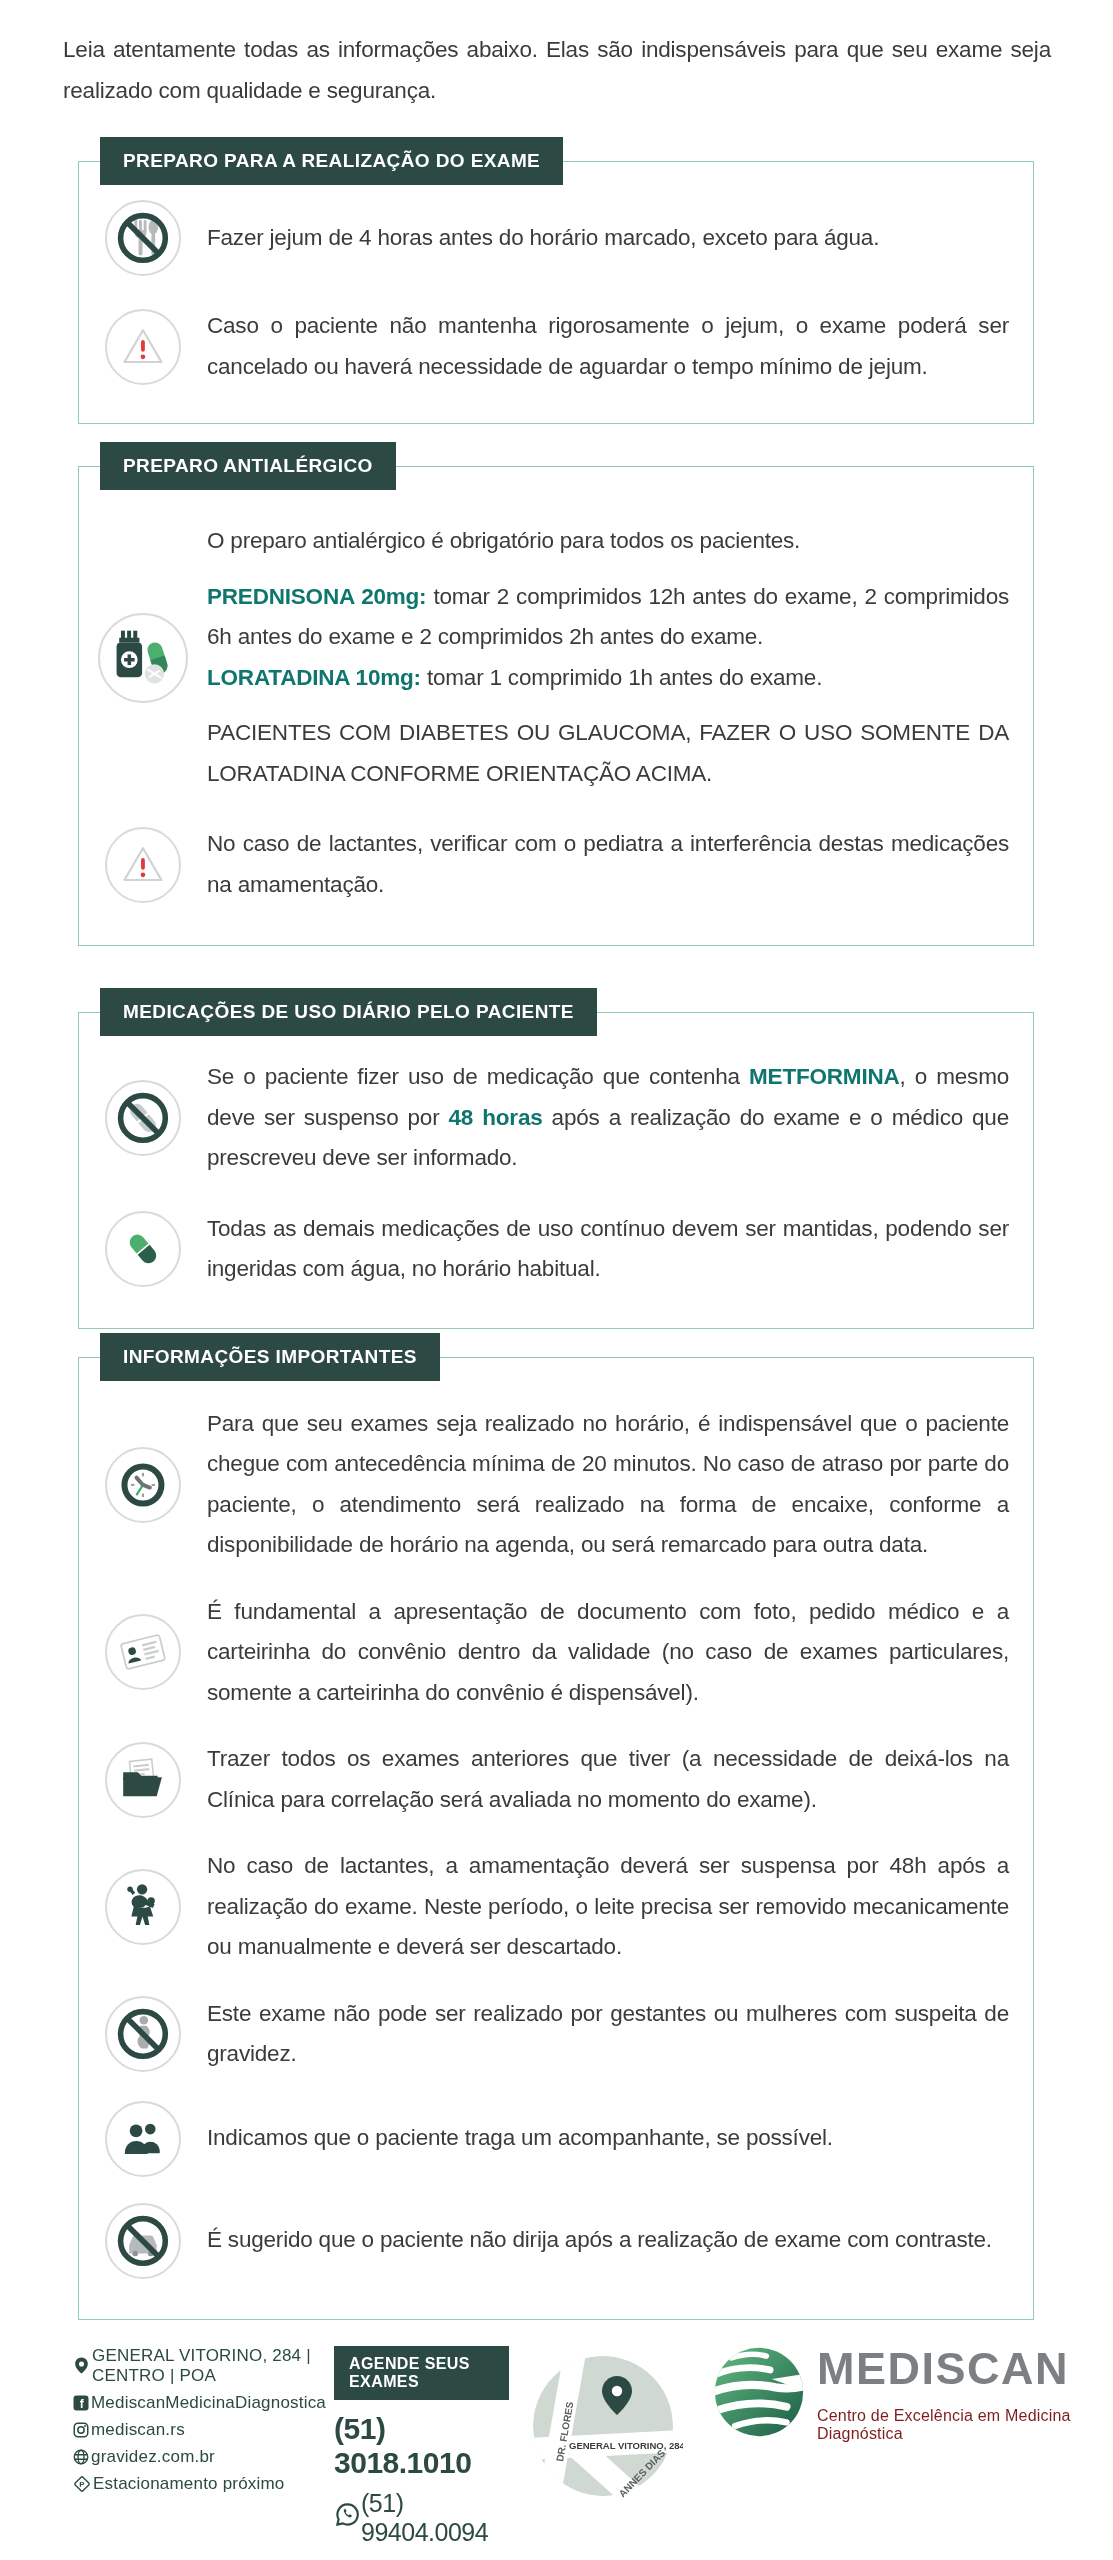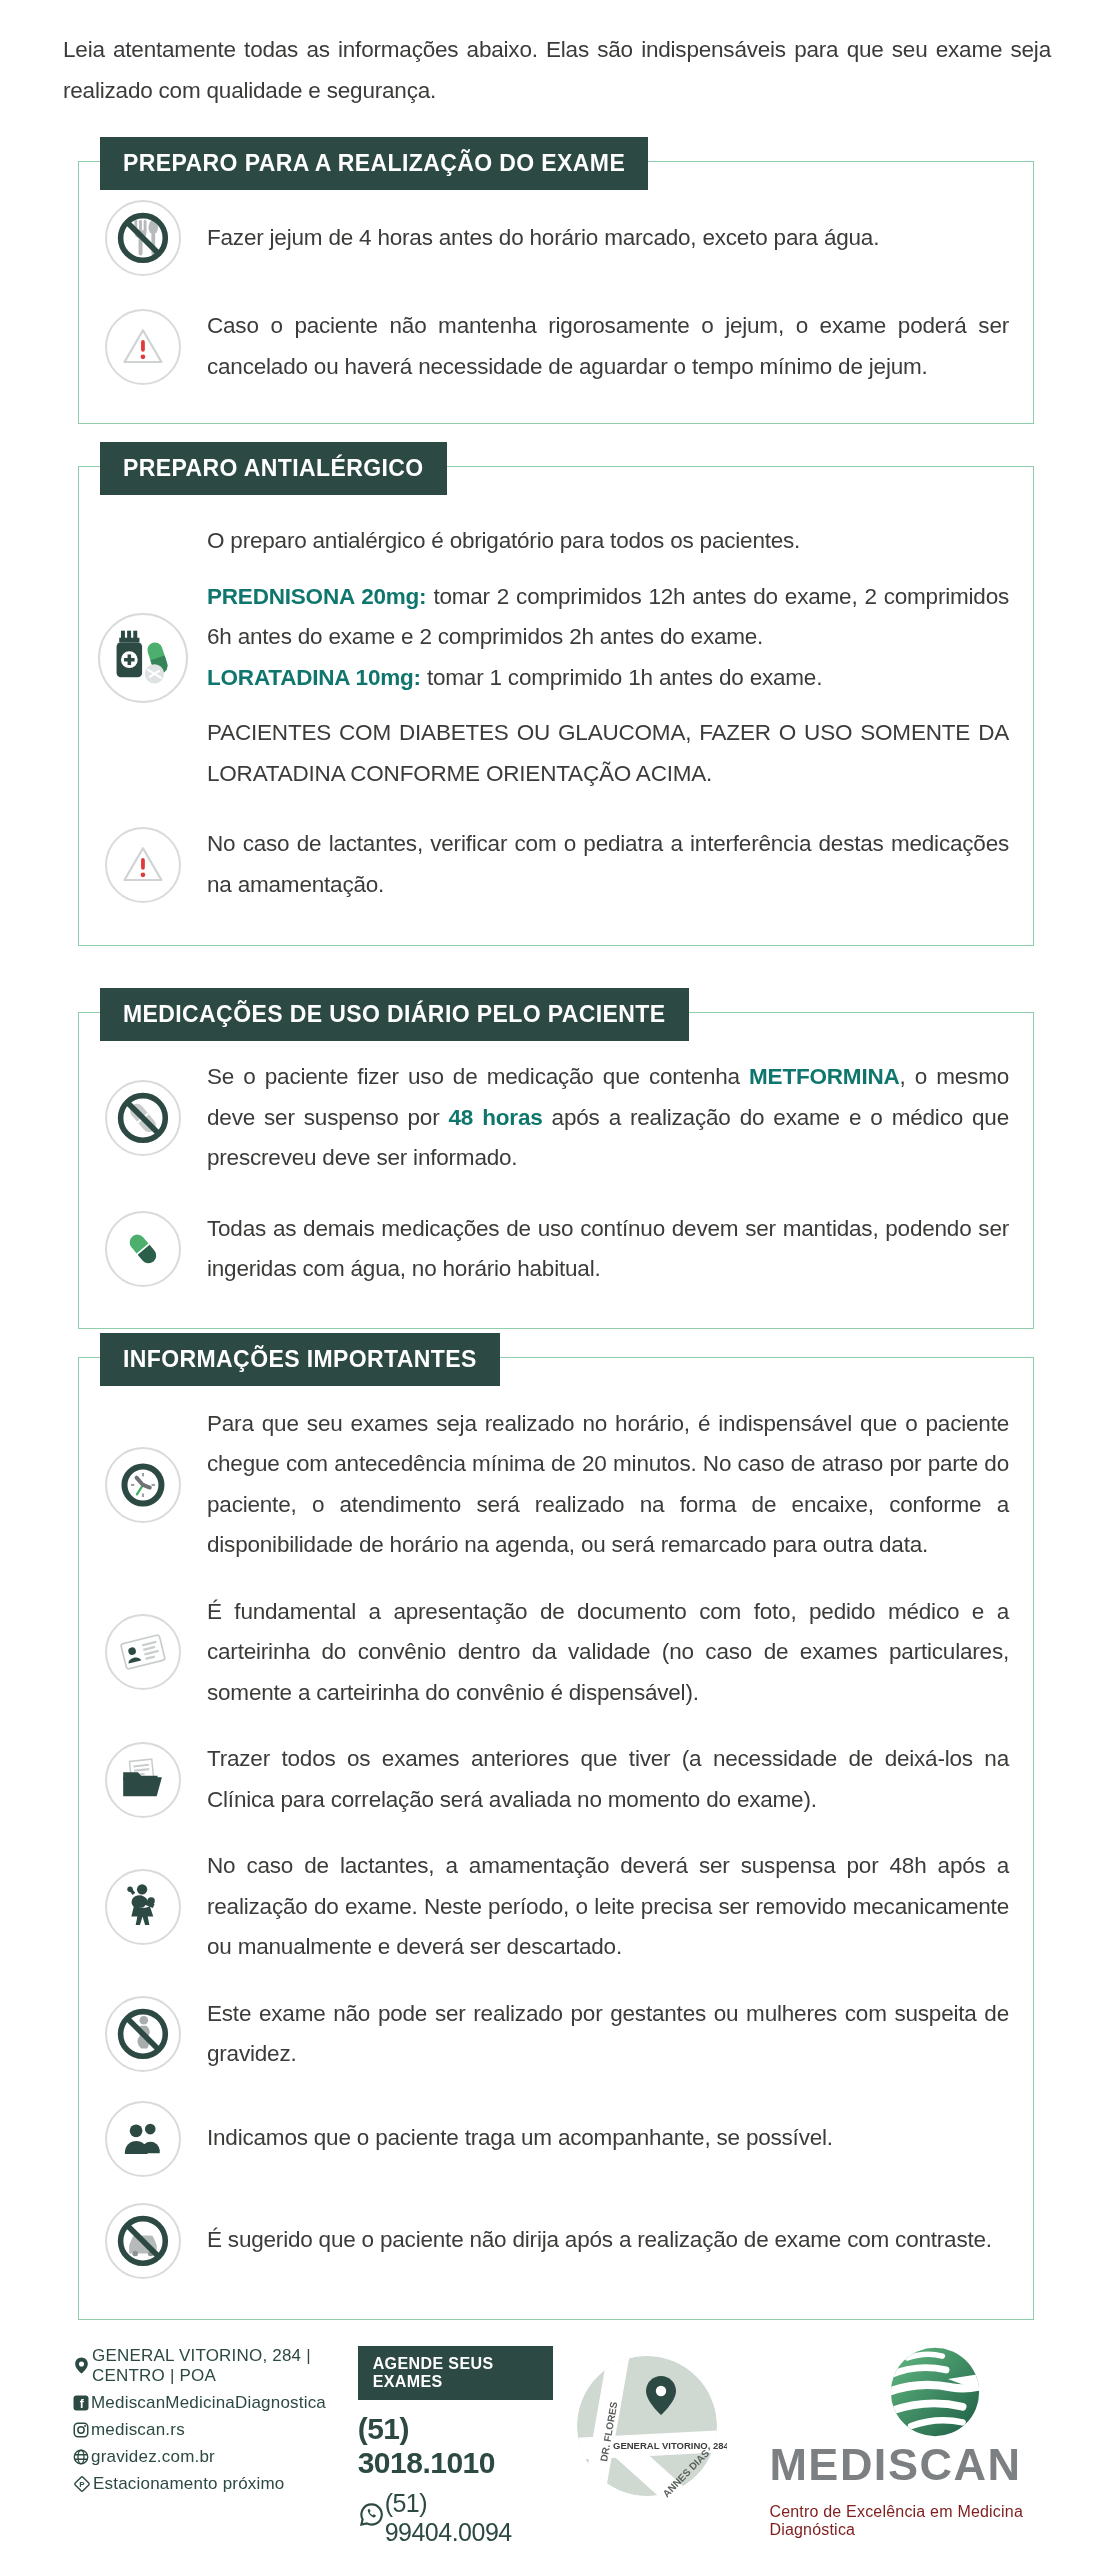--- a/index.html
+++ b/index.html
@@ -12,21 +12,21 @@
     margin:30px 60px 0 63px;width:988px;
     font-size:22.5px;line-height:1.8;text-align:justify;letter-spacing:-0.2px;
   }
   .section{
     position:relative;margin-left:78px;width:956px;box-sizing:border-box;
     border:1px solid #8fceaa;
   }
   .section .chip{
     position:absolute;top:-25px;left:21px;
     background:#2c4a43;color:#ffffff;
-    font-size:23px;font-weight:700;letter-spacing:.4px;
+    font-size:19px;font-weight:700;letter-spacing:.4px;
     padding:13px 23px;white-space:nowrap;
   }
   .sec-0{margin-top:50px;padding:38px 0 36px 0;}
   .sec-1{margin-top:42px;padding:54px 0 40px 0;}
   .sec-2{margin-top:66px;padding:44px 0 38px 0;}
   .sec-3{margin-top:28px;padding:46px 0 40px 0;}
   .item{display:flex;align-items:center;}
   .item + .item{margin-top:30px;}
   .sec-3 .item + .item{margin-top:26px;}
   .icon-col{width:128px;flex:none;display:flex;justify-content:center;}
@@ -47,21 +47,21 @@
   
   .footer{display:flex;align-items:flex-start;margin:26px 0 0 72px;}
   .f-left{width:278px;color:#2c4a43;}
   .f-row{display:flex;align-items:center;gap:1px;font-size:17px;letter-spacing:.2px;margin-bottom:7px;}
   .f-row svg{flex:none;display:block;}
   .f-mid{width:196px;margin-left:8px;}
   .f-chip{display:inline-block;background:#2c4a43;color:#fff;font-size:16px;font-weight:700;letter-spacing:.4px;padding:9px 15px;}
   .f-phone{color:#2c4a43;font-size:30px;font-weight:700;margin-top:12px;letter-spacing:-.5px;}
   .f-wa{display:flex;align-items:center;color:#2c4a43;font-size:25px;margin-top:9px;letter-spacing:-.5px;}
   .f-map{margin-left:22px;width:152px;}
-  .f-logo{margin-left:30px;display:flex;align-items:center;flex-direction:column;}
+  .f-logo{margin-left:30px;display:flex;align-items:center;}
   .f-logo-text{margin-left:12px;}
   .f-logo-name{font-size:45px;font-weight:700;color:#7c8083;letter-spacing:1.5px;line-height:1;}
   .f-logo-tag{font-size:16px;color:#7f1d1d;letter-spacing:.2px;margin-top:16px;}
 </style>
 </head>
 <body>
 
 <div class="page">
 
   <p class="intro">Leia atentamente todas as informações abaixo. Elas são indispensáveis para que seu exame seja realizado com qualidade e segurança.</p>

